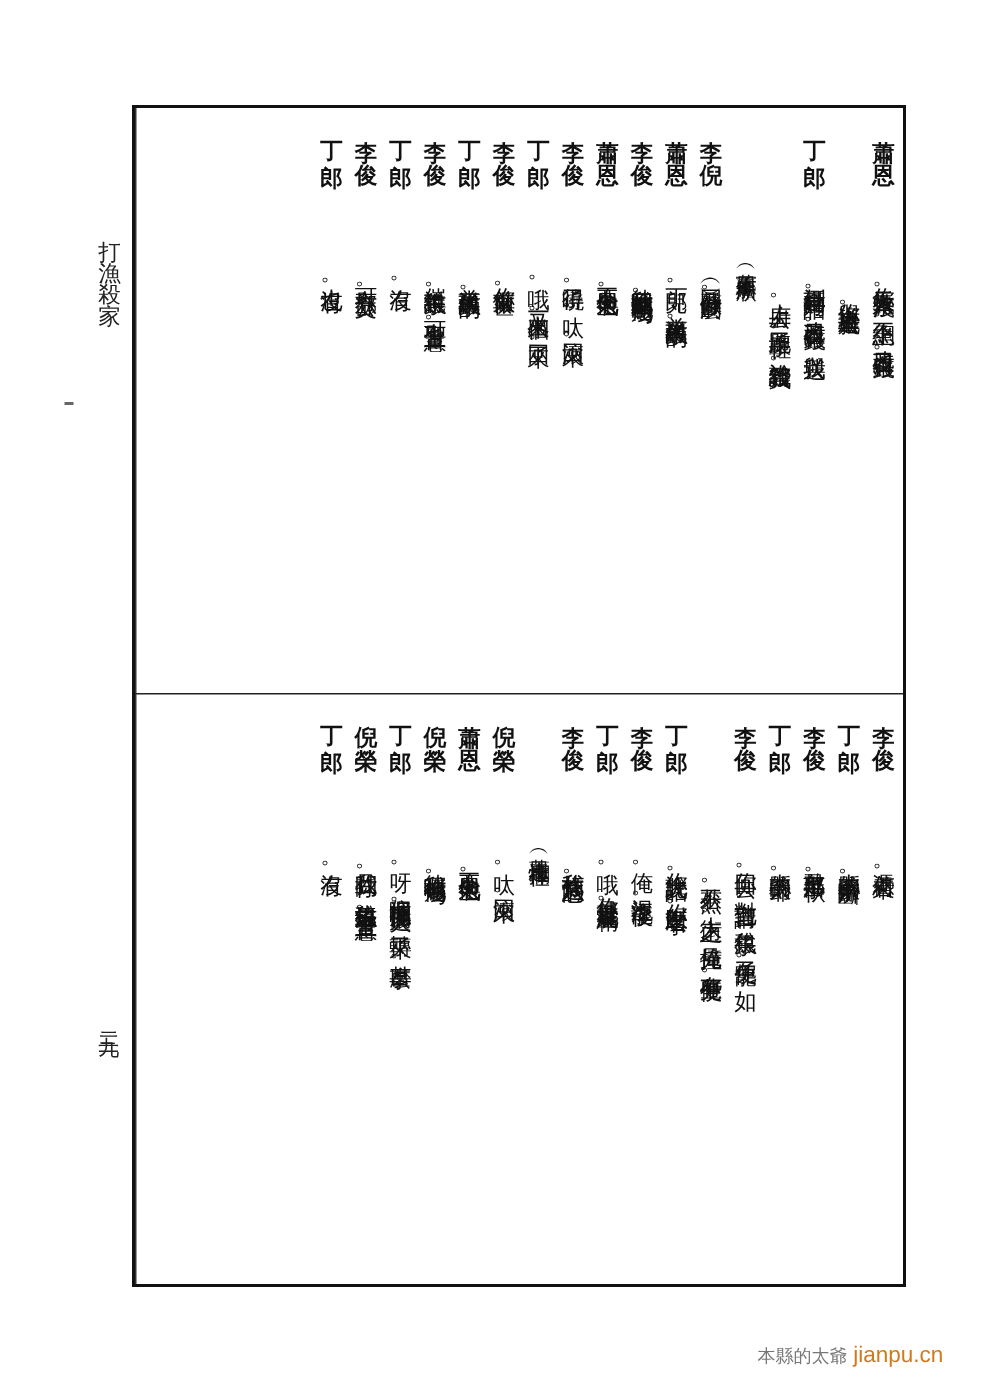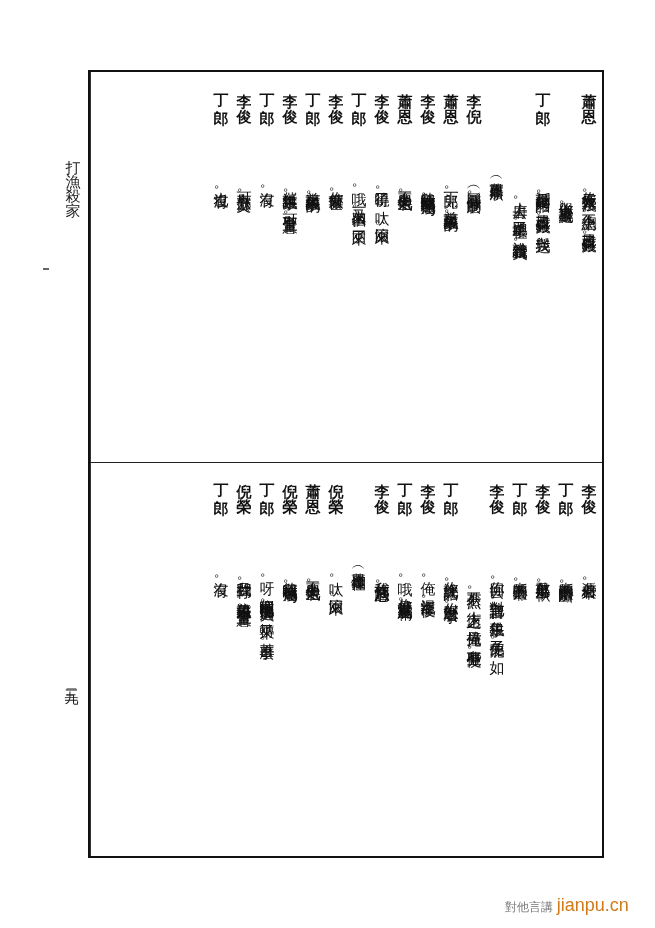--- a/index.html
+++ b/index.html
@@ -31,21 +31,21 @@
   }
   .col .spk { font-weight: bold; letter-spacing: 0; display: inline-block; height: 54px; }
   .col .sp1 { display: inline-block; height: 44px; }
   .col .line { display: inline-block; }
   .col.cont { padding-top: 108px; }
   .col.stage { padding-top: 88px; font-size: 14px; }
   .watermark {
     position: absolute; left: 505px; top: 895px; font-family: "DejaVu Sans", sans-serif;
     font-size: 12px; color: #777;
   }
-  .watermark .url { color: #d07a1a; font-family: "Liberation Sans", sans-serif; font-size: 18px; }
+  .watermark .url { color: #d07a1a; font-family: "Liberation Sans", sans-serif; font-size: 15px; }
 </style>
 </head>
 <body>
 
 <div class="margin-title">打漁殺家</div>
 <div class="margin-tick"></div>
 <div class="page-number">二三九</div>
 
 <div class="frame"></div>
 <div class="frame-left-outer"></div>
@@ -84,15 +84,15 @@
     <div class="col stage"><span class="line">（蕭恩連忙攔住）</span></div>
     <div class="col"><span class="spk">倪　榮</span><span class="sp1"></span><span class="line">呔。滾回來。</span></div>
     <div class="col"><span class="spk">蕭　恩</span><span class="sp1"></span><span class="line">不要與他生氣。</span></div>
     <div class="col"><span class="spk">倪　榮</span><span class="sp1"></span><span class="line">待我囑咐他幾句。</span></div>
     <div class="col"><span class="spk">丁　郎</span><span class="sp1"></span><span class="line">呀。這個喉嚨比那個還大。轉來了。甚麼事。</span></div>
     <div class="col"><span class="spk">倪　榮</span><span class="sp1"></span><span class="line">我且問你。這魚稅銀子可有聖上旨意。</span></div>
     <div class="col"><span class="spk">丁　郎</span><span class="sp1"></span><span class="line">沒有。</span></div>
   </div>
 
 <div class="watermark">
-  <span>對他言講</span>
+  <span>本縣的太爺</span>
   <span class="url">jianpu.cn</span>
 </div>
 
 </body></html>

